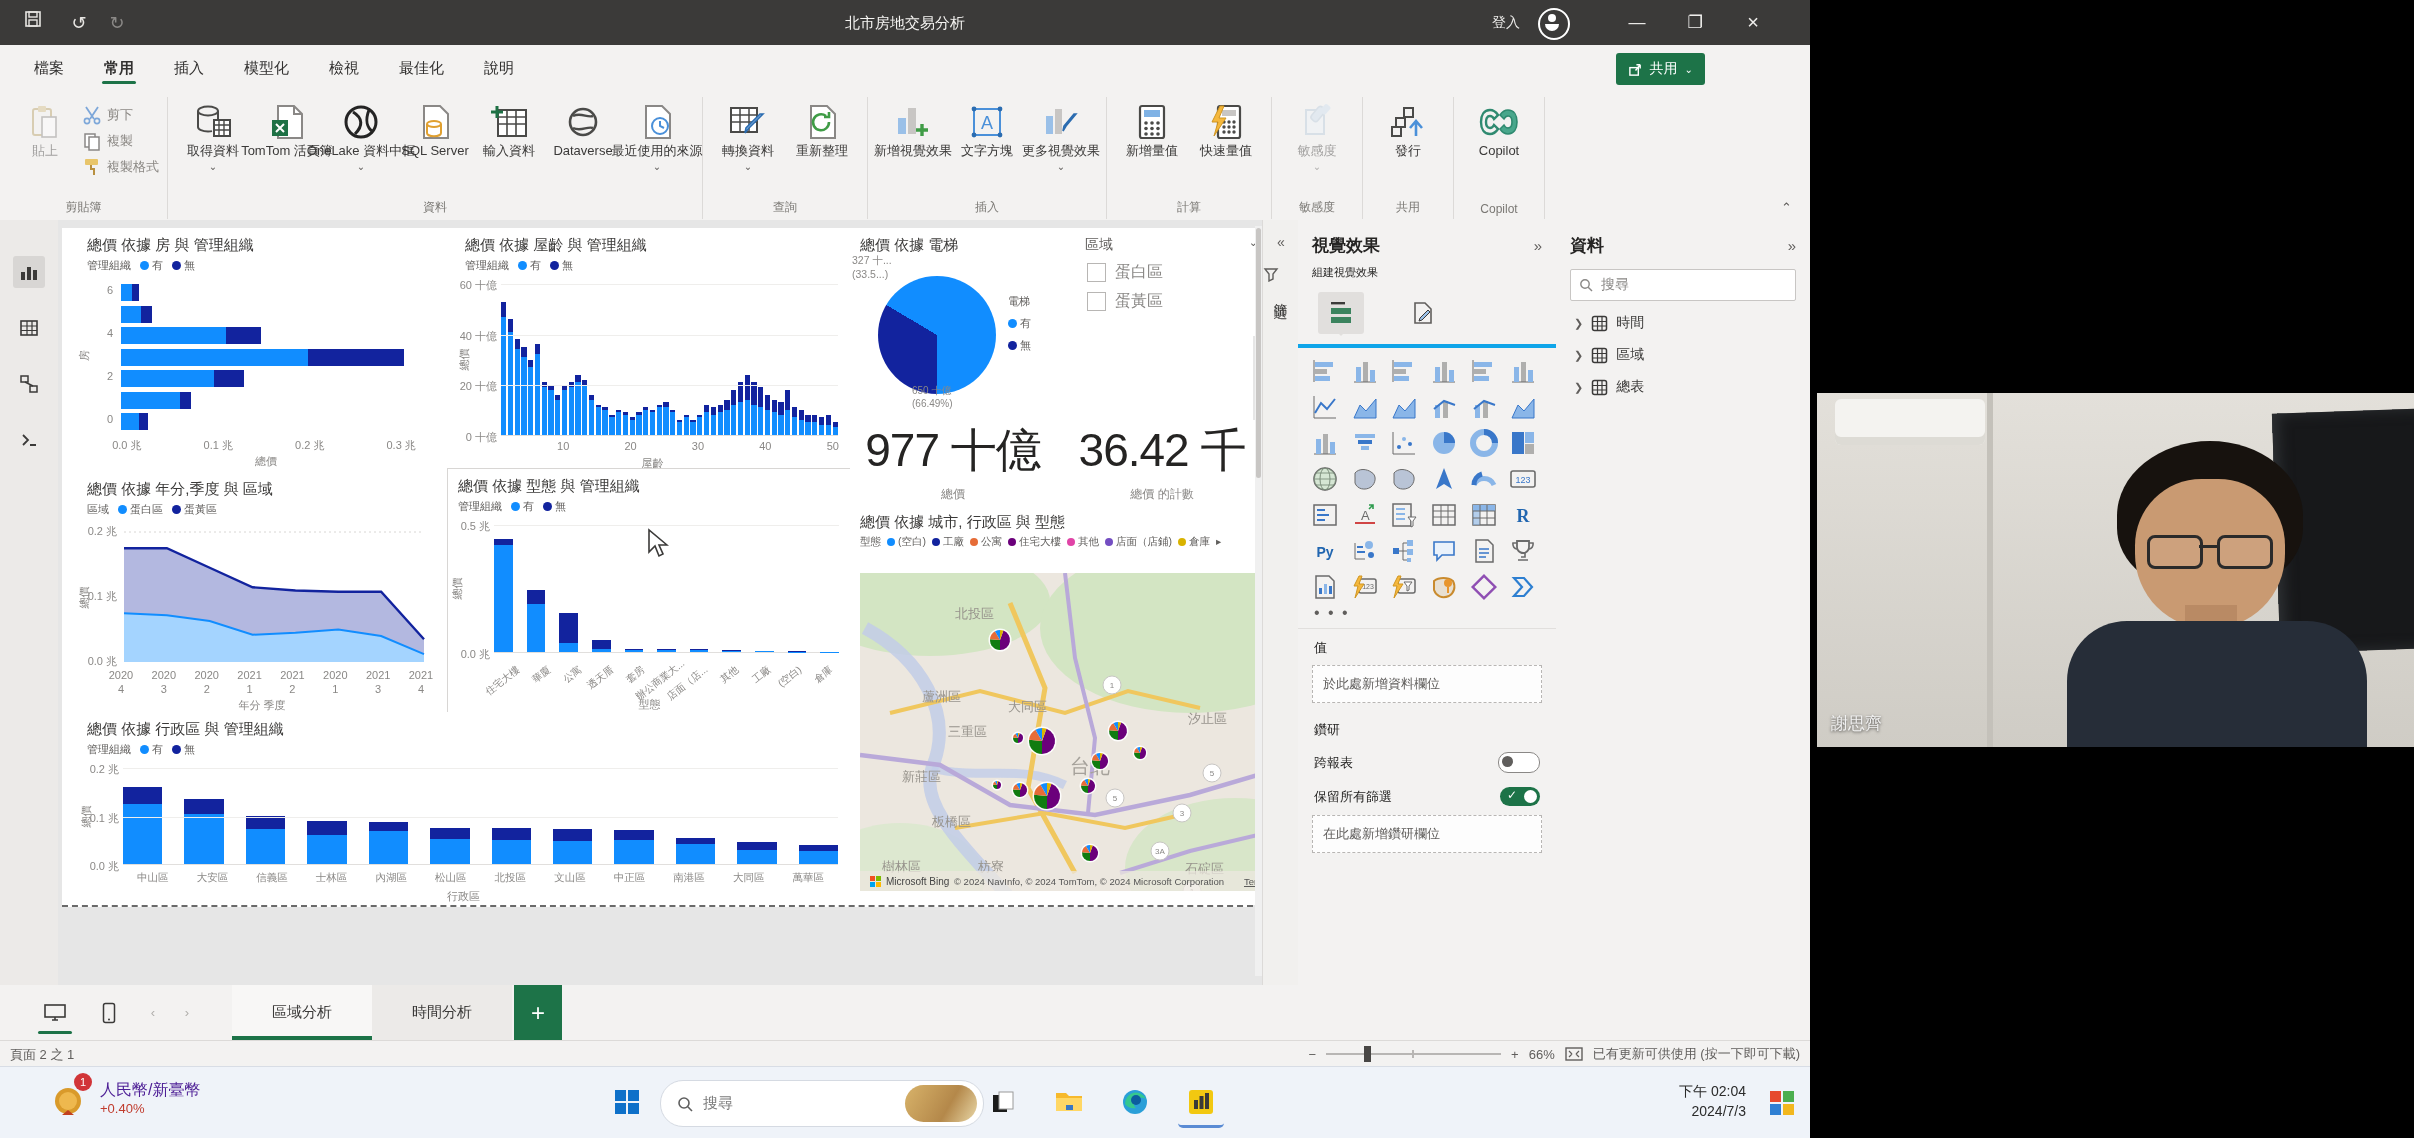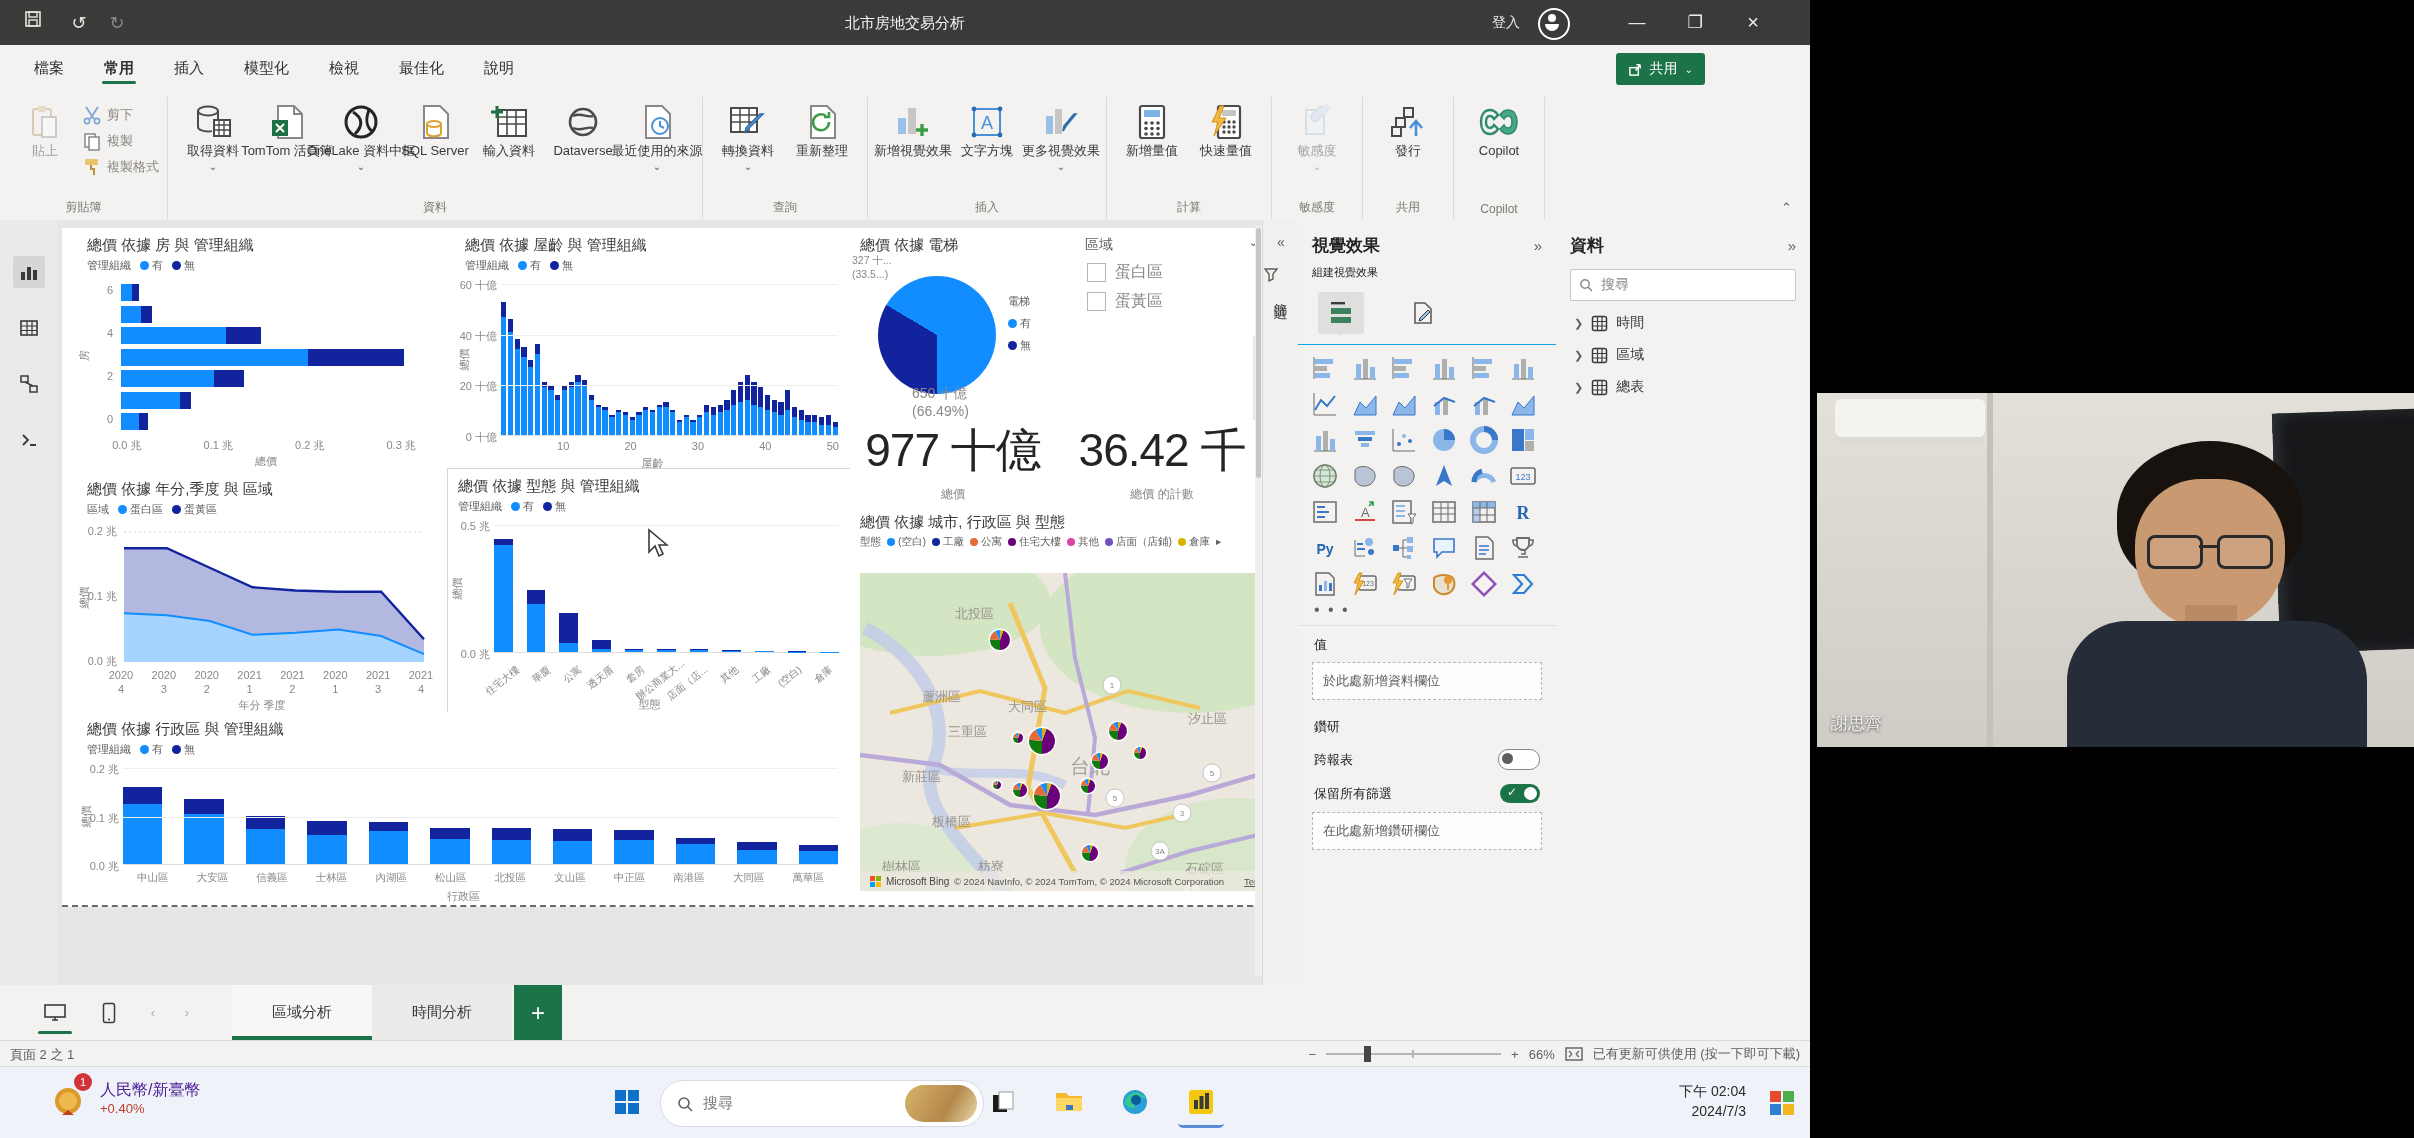--- a/index.html
+++ b/index.html
@@ -55,21 +55,21 @@
   
   .kpi-v{font-size:46px;color:#252423;text-align:center;letter-spacing:-1px;}
   .kpi-l{font-size:12px;color:#8a8886;text-align:center;margin-top:4px;}
   
   #filtersrail{position:absolute;left:1262px;top:0;width:36px;height:765px;background:#f1f0ee;border-left:1px solid #dcdad8;border-right:1px solid #dcdad8;}
   #vizpane{position:absolute;left:1298px;top:0;width:258px;height:765px;background:#f3f2f1;border-right:1px solid #dcdad8;overflow:hidden;}
   #datapane{position:absolute;left:1556px;top:0;width:254px;height:765px;background:#f3f2f1;}
   .pane-title{font-size:17px;font-weight:bold;color:#252423;padding:14px 14px 6px;display:flex;justify-content:space-between;align-items:center;}
   .chev{font-size:15px;color:#605e5c;font-weight:normal;}
   .pane-sub{font-size:11px;color:#252423;padding:2px 14px 8px;}
-  #gallery{display:grid;grid-template-columns:repeat(6,1fr);gap:6px 4px;padding:8px 12px 2px;border-top:1px solid #0ea5e9;text-align:center;}
+  #gallery{display:grid;grid-template-columns:repeat(6,1fr);gap:6px 4px;padding:8px 12px 2px;border-top:4px solid #0ea5e9;text-align:center;}
   .gicon{width:30px;height:30px;display:flex;align-items:center;justify-content:center;}
   .gmore{font-size:16px;color:#605e5c;padding:0 16px 6px;letter-spacing:2px;}
   .sec-lbl{font-size:13px;color:#252423;padding:10px 16px 6px;border-top:1px solid #e1dfdd;}
   .fieldbox{margin:2px 14px 8px;border:1px dashed #b8b6b4;background:#fdfdfd;font-size:13px;color:#605e5c;padding:9px 10px;}
   .drillrow{display:flex;justify-content:space-between;align-items:center;font-size:13px;color:#252423;padding:7px 16px;}
   .tgl{width:40px;height:19px;border-radius:10px;position:relative;}
   .tgl.off{border:1px solid #8a8886;background:#fff;}
   .tgl.off::before{content:"";position:absolute;left:3px;top:3px;width:11px;height:11px;border-radius:50%;background:#605e5c;}
   .tgl.on{background:#1d7348;}
   .tgl.on::before{content:"✓";position:absolute;left:7px;top:1px;color:#fff;font-size:12px;}
@@ -862,21 +862,21 @@
               <div class="axis-lbl" style="position: absolute; top: 159px; left: 458.875px; width: 68px; text-align: center; font-size: 10.5px;">文山區</div>
               <div class="axis-lbl" style="position: absolute; top: 159px; left: 518.458px; width: 68px; text-align: center; font-size: 10.5px;">中正區</div>
               <div class="axis-lbl" style="position: absolute; top: 159px; left: 578.042px; width: 68px; text-align: center; font-size: 10.5px;">南港區</div>
               <div class="axis-lbl" style="position: absolute; top: 159px; left: 637.625px; width: 68px; text-align: center; font-size: 10.5px;">大同區</div>
               <div class="axis-lbl" style="position: absolute; top: 159px; left: 697.208px; width: 68px; text-align: center; font-size: 10.5px;">萬華區</div>
             </div>
             <div class="visual" style="left: 773px; top: 0px; width: 225px; height: 277px;">
               <div class="vtitle">總價 依據 電梯</div>
               <div style="position: absolute; left: 28px; top: 48px; width: 118px; height: 118px; border-radius: 50%; background: conic-gradient(from 180deg, rgb(18, 35, 158) 0deg, rgb(18, 35, 158) 120.636deg, rgb(17, 141, 255) 120.636deg, rgb(17, 141, 255) 360deg);"></div>
               <div class="axis-lbl" style="position: absolute; left: 2px; top: 26px; font-size: 10.5px; line-height: 1.3;">327 十...<br>(33.5...)</div>
-              <div class="axis-lbl" style="position: absolute; left: 62px; top: 156px; font-size: 14px; line-height: 1.3;">650 十億<br>(66.49%)</div>
+              <div class="axis-lbl" style="position: absolute; left: 62px; top: 156px; font-size: 10px; line-height: 1.3;">650 十億<br>(66.49%)</div>
               <div style="position: absolute; left: 158px; top: 62px; font-size: 11px; color: rgb(96, 94, 92); line-height: 2;">
                 <div>電梯</div>
   <div><span class="ldot" style="background:#118DFF"></span>有</div>
   <div><span class="ldot" style="background:#12239E"></span>無</div>
               </div>
             </div>
             <div class="visual" style="left: 998px; top: 0px; width: 193px; height: 108px;">
               <div class="sl-head">
                 <span>區域</span>
                 <span style="font-size:11px">⌄</span>

